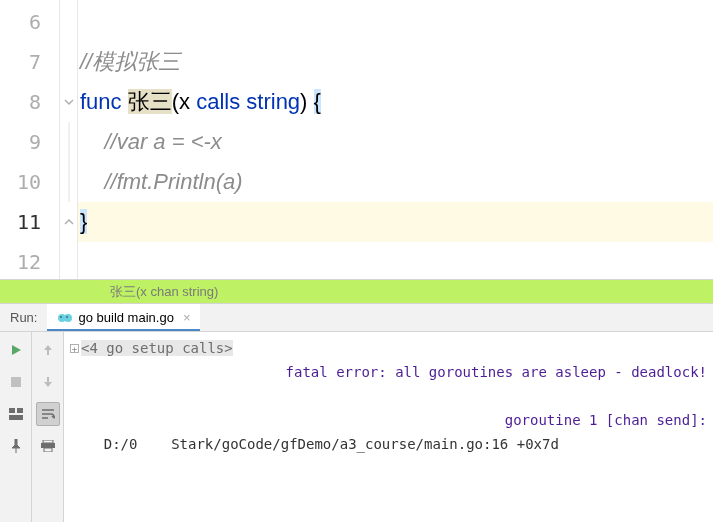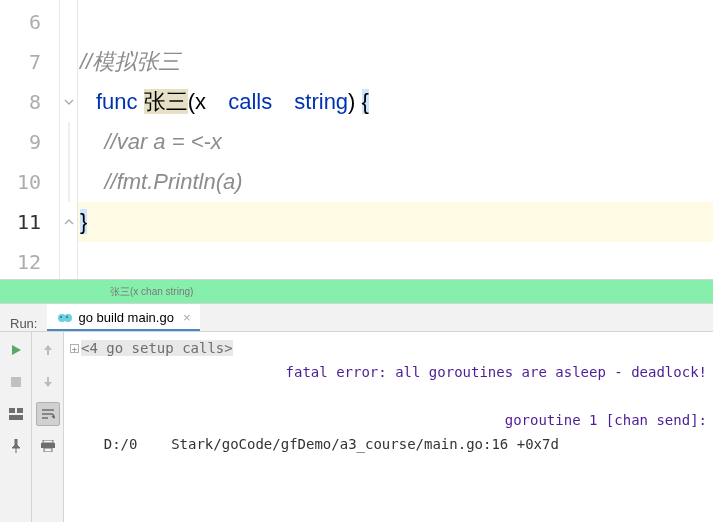--- a/index.html
+++ b/index.html
@@ -57,47 +57,47 @@
   background: #fff;
   overflow: hidden;
 }
 .code-line {
   height: 40px;
   line-height: 40px;
   white-space: pre;
   padding-left: 2px;
 }
 .code-line.highlight { background: #fffae3; }
-.kw { color: #0033b3; margin-left: 16px; }
+.kw { color: #0033b3; }
 .comment { color: #8c8c8c; font-style: italic; }
 .paren { color: #000; }
 .brace-hl { background: #cce5ff; }
 .ident-hl { background: #e6e0c6; text-align: right; }
 .ident { color: #000; }
 
 .breadcrumb-bar {
   height: 24px;
   line-height: 24px;
-  background: #86efac;
+  background: #bef264;
   color: #7a7a7a;
-  font-size: 10px;
+  font-size: 13px;
   padding-left: 110px;
   border-bottom: 1px solid #d4d4d4;
   font-family: "Segoe UI", Arial, sans-serif;
 }
 .run-panel {
   flex: 1;
   display: flex;
   flex-direction: column;
   background: #fff;
 }
 .run-header {
   height: 28px;
   display: flex;
-  align-items: flex-end;
+  align-items: center;
   background: #f2f2f2;
   border-bottom: 1px solid #d4d4d4;
   font-family: "Segoe UI", Arial, sans-serif;
 }
 .run-label {
   padding: 0 10px;
   color: #555;
   font-size: 13px;
 }
 .run-tab {

